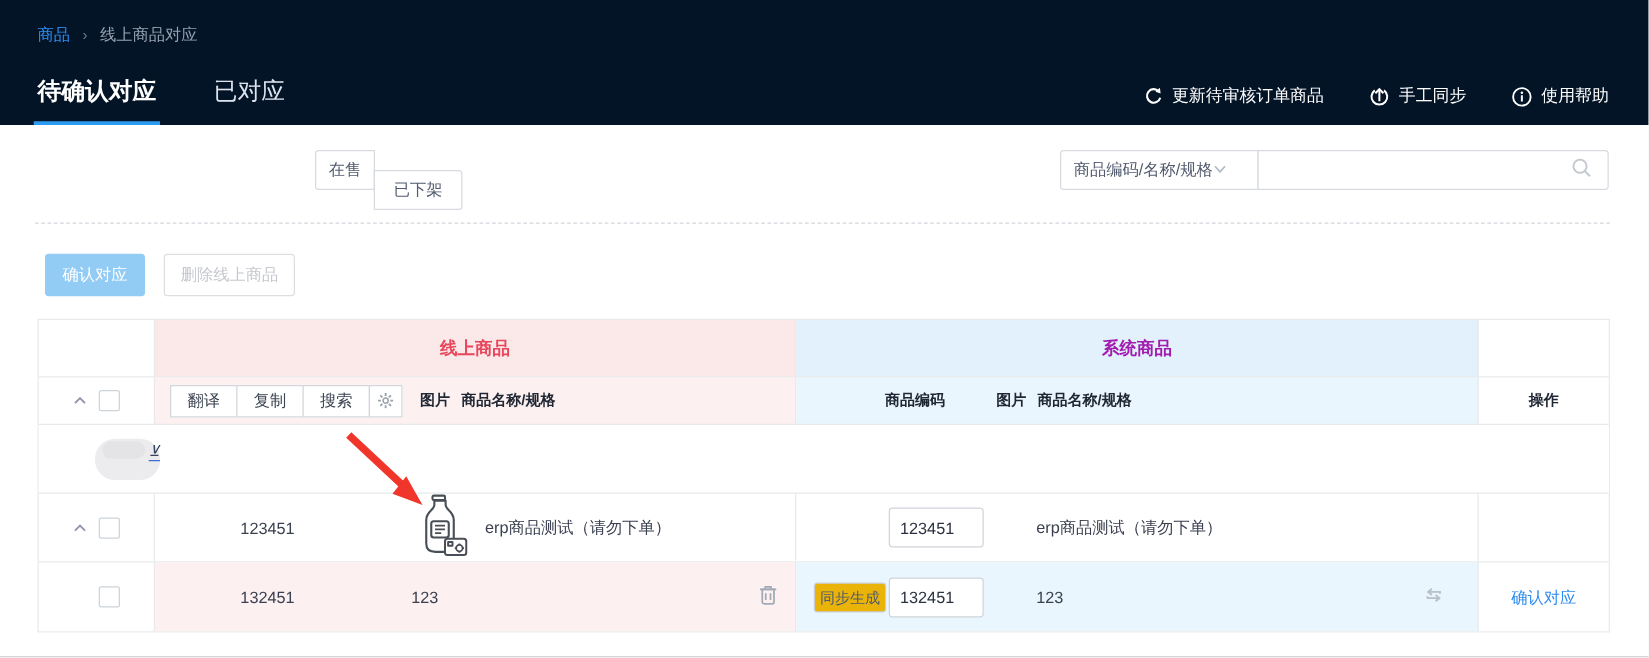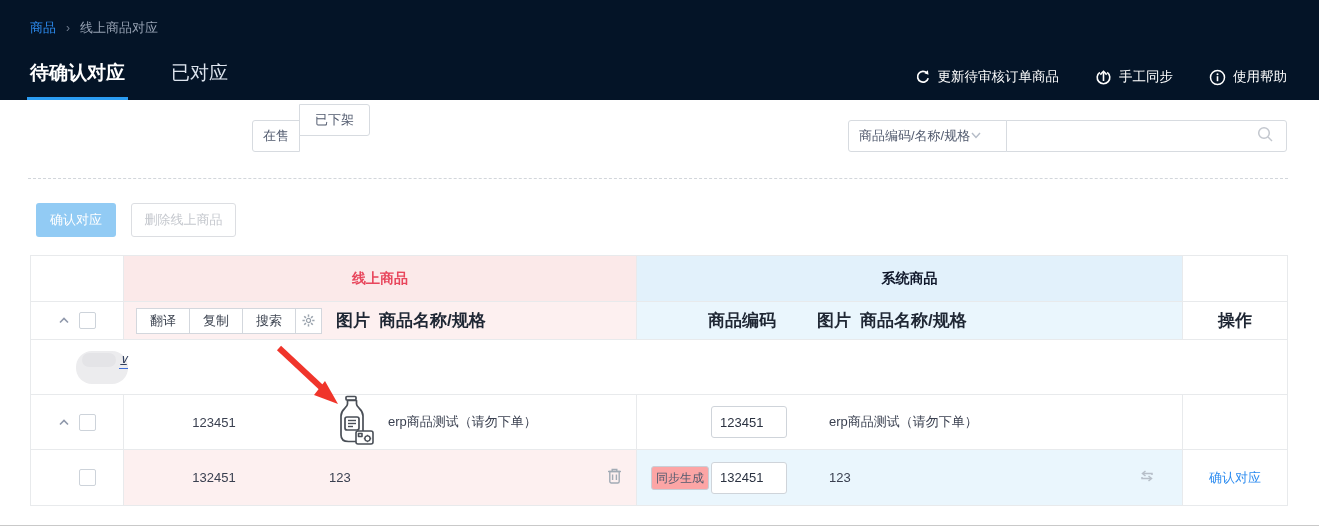--- a/index.html
+++ b/index.html
@@ -21,21 +21,21 @@
   .tab.active::after { content:""; position:absolute; left:-3px; right:-3px; bottom:0; height:3px; background:#2b9cf2; }
   .topbar-actions { position:absolute; right:32px; bottom:14px; display:flex; align-items:center; gap:36px; }
   .tb-action { display:flex; align-items:center; gap:7px; color:#fff; font-size:13.5px; cursor:pointer; }
   .tb-action svg { display:block; }
 
   
   .box { position:absolute; height:32px; background:#fff; border:1px solid #d7dbe0; border-radius:3px; }
   .shop-select { left:36px; top:120px; width:199px; display:flex; align-items:center; padding:0 12px; color:#515a6e; cursor:pointer; }
   .shop-select svg, .type-select svg { margin-left:auto; }
   .btn-onsale { left:252px; top:120px; width:48px; border-radius:3px 0 0 3px; }
-  .btn-offshelf { left:299px; top:104px; width:71px; border-radius:0 3px 3px 0; }
+  .btn-offshelf { left:299px; top:136px; width:71px; border-radius:0 3px 3px 0; }
   .filter-btn { display:flex; align-items:center; justify-content:center; color:#515a6e; cursor:pointer; }
   .type-select { left:848px; top:120px; width:159px; display:flex; align-items:center; padding:0 10px; color:#515a6e; font-size:13px; cursor:pointer; border-radius:3px 0 0 3px; }
   .search-box { left:1006px; top:120px; width:281px; display:flex; align-items:center; padding:0 12px; border-radius:0 3px 3px 0; }
   .search-box input { flex:1; border:none; outline:none; font-size:13px; font-family:inherit; color:#3b4252; background:transparent; }
   .search-box svg { flex:none; }
 
   .divider { position:absolute; left:28px; right:31px; top:178px; border-top:1px dashed #d2d6db; }
 
   
   .btn-confirm { position:absolute; left:36px; top:203px; width:80px; height:34px; background:#92cbf4; color:#fff;
@@ -50,24 +50,24 @@
   .cell:last-child { border-right:none; }
   .c1 { width:93px; justify-content:center; gap:9px; }
   .c2 { width:513px; }
   .c3 { width:546px; }
   .c4 { flex:1; justify-content:center; }
   .r1 .cell { height:46px; }
   .r2 .cell { height:38px; }
   .r4 .cell, .r5 .cell { height:55px; }
   .r5 .cell { border-bottom:none; }
   .group-online { background:#fbe9e9; justify-content:center; color:#e8465c; font-weight:bold; font-size:14px; }
-  .group-system { background:#e2f1fb; justify-content:center; color:#0f172a; font-weight:bold; font-size:14px; }
+  .group-system { background:#e2f1fb; justify-content:center; color:#a21caf; font-weight:bold; font-size:14px; }
   .sub-online { background:#fdf0f0; padding-left:12px; }
   .sub-system { background:#eaf6fd; }
-  .hdr-label { font-weight:bold; color:#1f2734; font-size:17px; }
+  .hdr-label { font-weight:bold; color:#1f2734; font-size:12px; }
   .toolgroup { display:flex; }
   .toolbtn { height:26px; line-height:24px; padding:0 13px; background:#fff; border:1px solid #d3d7dd; color:#3c4350;
              font-size:13px; cursor:pointer; }
   .toolbtn + .toolbtn { margin-left:-1px; }
   .toolbtn.gear { padding:0 6px; display:flex; align-items:center; }
   .caret { display:block; cursor:pointer; }
   .caret.hidden { visibility:hidden; }
   .checkbox { width:17px; height:17px; background:#fff; border:1px solid #cdd3da; border-radius:2px; cursor:pointer; }
 
   .shop-row { position:relative; height:55px; border-bottom:1px solid #e8eaec; background:#fff; }
@@ -75,21 +75,21 @@
   .censor-blob::before { content:""; position:absolute; left:6px; top:2px; width:34px; height:14px; background:#e4e4e7; border-radius:8px; }
   .censor-glyph { position:absolute; left:88px; top:15px; font-size:12px; font-style:italic; color:#33415e; border-bottom:1px solid #3f6fd8; line-height:13px; }
 
   .code-col { width:180px; text-align:center; color:#3a4050; }
   .online-name { margin-left:25px; color:#3a4050; }
   .online-name.after-img { margin-left:13px; }
   .bottle { margin-left:25px; flex:none; }
   .trash { margin-left:auto; margin-right:14px; cursor:pointer; flex:none; }
   .sys-cell { padding-left:14px; }
   .sync-slot { width:60px; flex:none; display:flex; align-items:center; }
-  .sync-btn { height:24px; line-height:22px; padding:0 4px; font-size:12px; background:#fca5a5; border:1px solid #c9ced6;
+  .sync-btn { height:24px; line-height:22px; padding:0 4px; font-size:12px; background:#eab308; border:1px solid #c9ced6;
               border-radius:3px; color:#515a6e; font-family:inherit; cursor:pointer; }
   .cell-input { width:76px; height:32px; border:1px solid #cfd4da; border-radius:3px; padding:0 8px; font-size:13px;
                 font-family:inherit; color:#2a3140; background:#fff; }
   .sys-name { margin-left:42px; color:#3a4050; }
   .swap { margin-left:auto; margin-right:26px; flex:none; }
   .link-confirm { color:#2d8cf0; cursor:pointer; }
 
   .arrow-overlay { position:absolute; left:268px; top:342px; z-index:5; pointer-events:none; }
 </style>
 </head>

